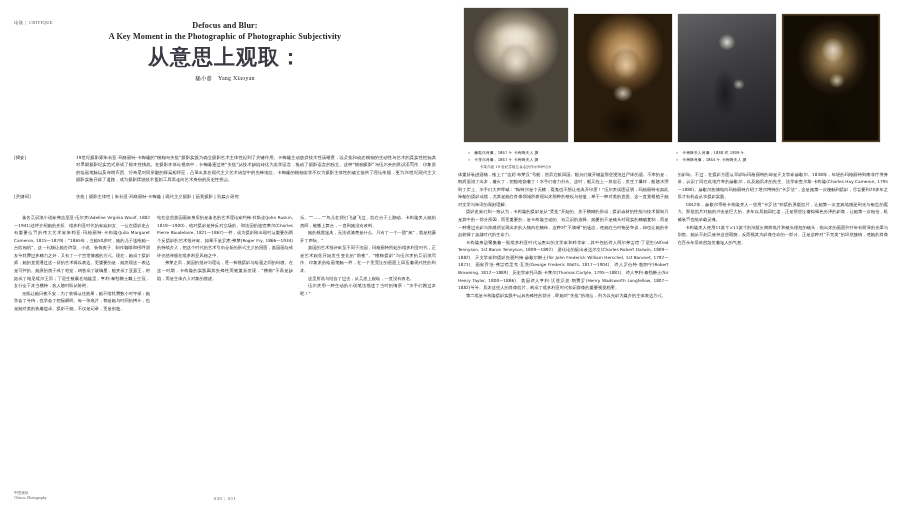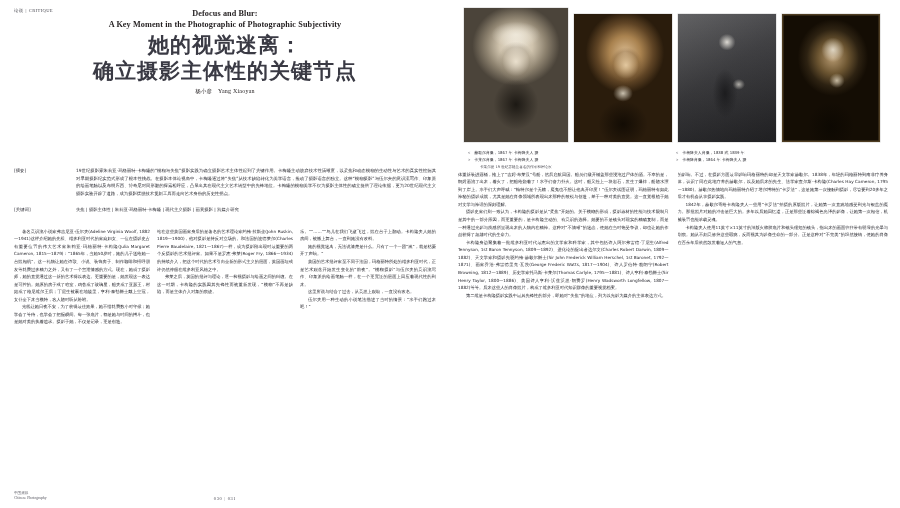--- a/index.html
+++ b/index.html
@@ -5,21 +5,21 @@
   html,body{margin:0;padding:0;}
   body{
     width:900px;height:508px;
     background:#ffffff;
     font-family:"Liberation Serif",serif;
     color:#231f20;
     overflow:hidden;
   }
   .spread{position:relative;width:900px;height:508px;display:flex;}
   .page{position:relative;height:508px;box-sizing:border-box;}
-  .page-left{width:450px;padding:8px 14px 0 14px;}
+  .page-left{width:450px;padding:20px 14px 0 14px;}
   .page-right{width:450px;padding:6px 12px 0 8px;}
 
   
   .runhead{
     font-size:4.6px;letter-spacing:.35px;color:#4a4a52;
     font-family:"Liberation Serif",serif;
     white-space:nowrap;
   }
   .runhead .cn{font-family:"DejaVu Sans",sans-serif;font-size:4.4px;}
   .runhead .sep{margin:0 2px;}
@@ -169,22 +169,21 @@
 
   <div class="page page-left">
 
     <div class="runhead">
       <span class="cn">论说</span><span class="sep">|</span><span>CRITIQUE</span>
     </div>
 
     <div class="titleblock">
       <div class="t-en1">Defocus and Blur:</div>
       <div class="t-en2">A Key Moment in the Photographic of Photographic Subjectivity</div>
-      <div class="t-cn1">她的视觉迷离：</div>
-      <div class="t-cn2">确立摄影主体性的关键节点</div>
+      <div class="t-cn1">从意思上观取：</div>
       <div class="byline">
         <span class="bcn">杨小彦</span><span>Yang Xiaoyan</span>
       </div>
     </div>
 
     <div class="absblock">
       <div class="abs-label">[摘要]</div>
       <div class="abs-body">19世纪摄影家朱莉亚·玛格丽特·卡梅隆的“模糊与失焦”摄影实践为确立摄影艺术主体性起到了关键作用。卡梅隆主动放弃技术性清晰度，以柔焦和动态模糊的生动性与艺术的真实性挖掘其对早期摄影纪实范式形成了根本性挑战。在摄影本体论视角中，卡梅隆通过将“失焦”从技术缺陷转化为美学语言，推动了摄影语言的独立。这种“模糊摄影”与伍尔夫的意识流写作、印象派的绘画笔触以及布朗库西、博奇尼对同形塑的探索相呼应，凸显出其在现代主义艺术转型中的先锋地位。卡梅隆的模糊美学不仅为摄影主体性的确立提供了理论依据，更为20世纪现代主义摄影实验开辟了道路，成为摄影摆脱技术复刻工具而走向艺术身份的历史性拐点。</div>
     </div>
 

